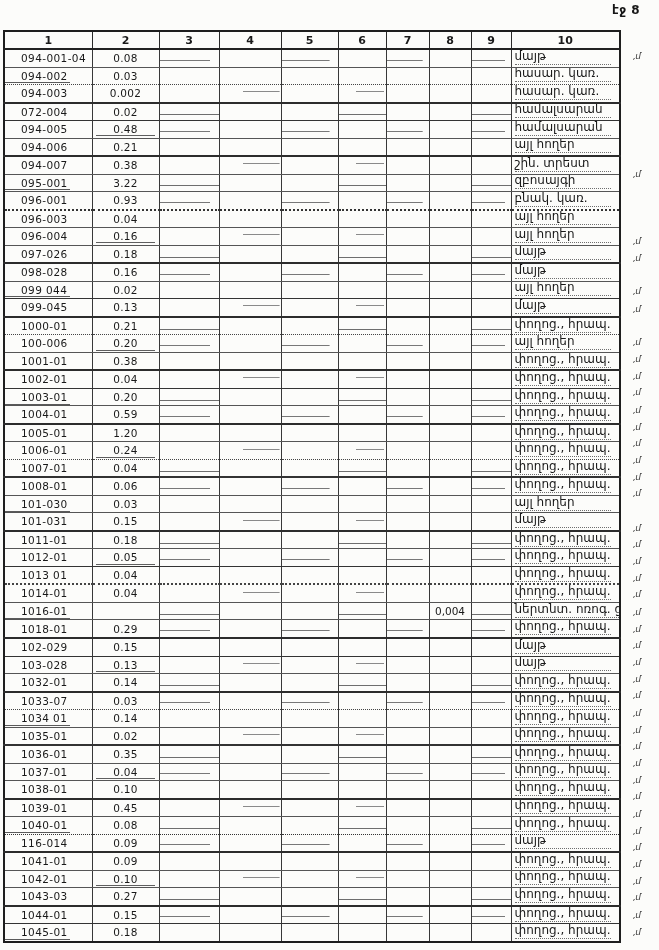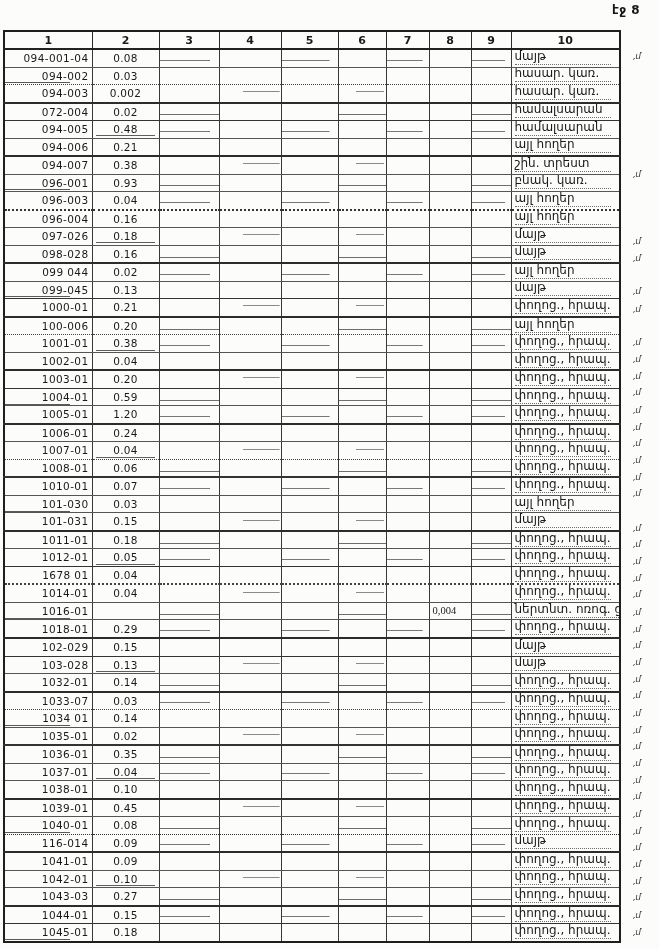--- a/index.html
+++ b/index.html
@@ -23,23 +23,23 @@
     border:1px solid #2a2a2a;border-bottom:2px solid #222;
     font-size:11px;font-weight:bold;height:16px;padding:0;
     font-family:"DejaVu Sans", sans-serif;color:#1a1a1a;
   }
   td{
     border-left:1px solid #383838;border-right:1px solid #383838;
     border-bottom:1px solid #555;
     padding:0 3px;font-size:10.5px;line-height:1;
     white-space:nowrap;overflow:hidden;color:#191919;
   }
-  td.id{text-align:right;padding-left:4px;letter-spacing:.4px;margin-top:24px;}
+  td.id{text-align:left;padding-left:16px;letter-spacing:.4px;margin-top:24px;}
   td.val{text-align:center;letter-spacing:.3px;}
-  td.c8{font-family:Liberation Serif, serif;}
+  td.c8{text-align:center;}
   td.use{padding-left:3px;font-size:12px;}
   td.use .u{
     display:inline-block;min-width:95%;
     border-bottom:1px dotted #6e6e6e;padding-bottom:2px;
     transform:translateY(-1px);
   }
   
   tbody tr:nth-child(3n) td{border-bottom:2px solid #2c2c2c;}
   tbody tr:nth-child(7n+2) td{border-bottom-style:dotted;border-bottom-color:#444;}
   tbody tr:nth-child(5n+4) td{border-bottom-color:#333;}
@@ -176,20 +176,32 @@
         <td class="blank"></td>
         <td class="blank"></td>
         <td class="blank"></td>
         <td class="blank"></td>
         <td class="blank"></td>
         <td class="c8"></td>
         <td class="blank"></td>
         <td class="use"><span class="u">շին. տրեստ</span></td>
       </tr>
       <tr>
+        <td class="id">095-001</td>
+        <td class="val">3.22</td>
+        <td class="blank"></td>
+        <td class="blank"></td>
+        <td class="blank"></td>
+        <td class="blank"></td>
+        <td class="blank"></td>
+        <td class="c8"></td>
+        <td class="blank"></td>
+        <td class="use"><span class="u">զբոսայգի</span></td>
+      </tr>
+      <tr>
         <td class="id">096-001</td>
         <td class="val">0.93</td>
         <td class="blank"></td>
         <td class="blank"></td>
         <td class="blank"></td>
         <td class="blank"></td>
         <td class="blank"></td>
         <td class="c8"></td>
         <td class="blank"></td>
         <td class="use"><span class="u">բնակ. կառ.</span></td>
@@ -380,32 +392,20 @@
         <td class="blank"></td>
         <td class="blank"></td>
         <td class="blank"></td>
         <td class="blank"></td>
         <td class="blank"></td>
         <td class="c8"></td>
         <td class="blank"></td>
         <td class="use"><span class="u">փողոց., հրապ.</span></td>
       </tr>
       <tr>
-        <td class="id">1010-01</td>
-        <td class="val">0.07</td>
-        <td class="blank"></td>
-        <td class="blank"></td>
-        <td class="blank"></td>
-        <td class="blank"></td>
-        <td class="blank"></td>
-        <td class="c8"></td>
-        <td class="blank"></td>
-        <td class="use"><span class="u">փողոց., հրապ.</span></td>
-      </tr>
-      <tr>
         <td class="id">101-030</td>
         <td class="val">0.03</td>
         <td class="blank"></td>
         <td class="blank"></td>
         <td class="blank"></td>
         <td class="blank"></td>
         <td class="blank"></td>
         <td class="c8"></td>
         <td class="blank"></td>
         <td class="use"><span class="u">այլ հողեր</span></td>
@@ -440,21 +440,21 @@
         <td class="blank"></td>
         <td class="blank"></td>
         <td class="blank"></td>
         <td class="blank"></td>
         <td class="blank"></td>
         <td class="c8"></td>
         <td class="blank"></td>
         <td class="use"><span class="u">փողոց., հրապ.</span></td>
       </tr>
       <tr>
-        <td class="id">1678 01</td>
+        <td class="id">1013 01</td>
         <td class="val">0.04</td>
         <td class="blank"></td>
         <td class="blank"></td>
         <td class="blank"></td>
         <td class="blank"></td>
         <td class="blank"></td>
         <td class="c8"></td>
         <td class="blank"></td>
         <td class="use"><span class="u">փողոց., հրապ.</span></td>
       </tr>

